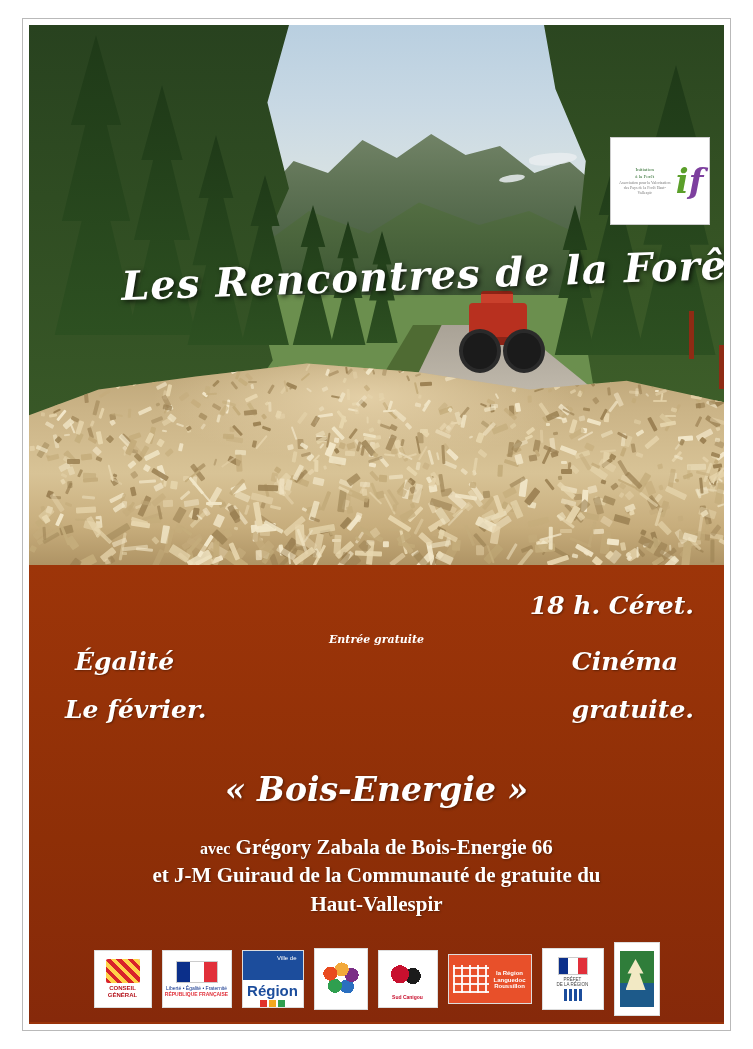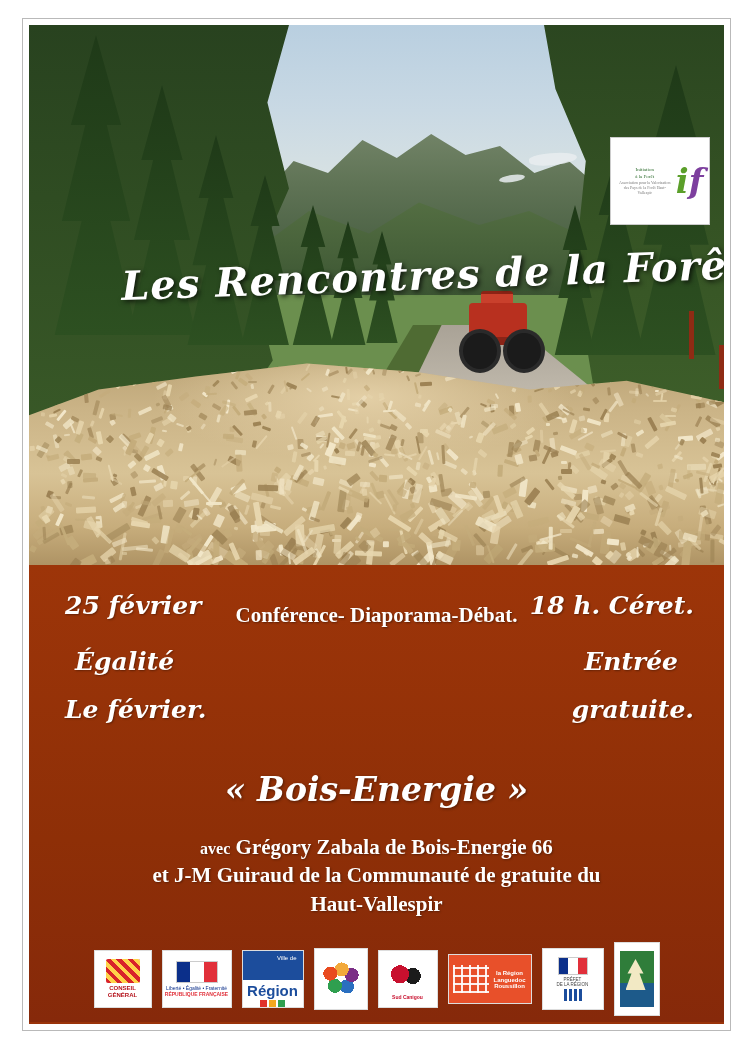--- a/index.html
+++ b/index.html
@@ -1386,28 +1386,27 @@
             <div class="l2">Association pour la Valorisation des Pays de la Forêt Haut-Vallespir</div>
           </div>
           <div class="logo-mark">
             <span>i</span><span class="f2">f</span>
           </div>
         </div>
       </div>
     </div>
 
     <div class="panel">
-      <div class="script date">25 février</div>
       <div class="script hour">18 h. Céret.</div>
       <div class="script cinema">Égalité</div>
       <div class="script venue">Le février.</div>
-      <div class="script entry1">Entrée</div>
+      <div class="script entry1">Cinéma</div>
       <div class="script entry2">gratuite.</div>
 
-      <div class="conf">Conférence- Diaporama-Débat.</div>
+      <div class="conf-sub">Entrée gratuite</div>
 
       <div class="bois">« Bois-Energie »</div>
 
       <div class="speakers">
         <span class="small-avec">avec</span>
         <span>Grégory Zabala de Bois-Energie 66</span><br>
         <span>et J-M Guiraud de la Communauté de gratuite du</span><br>
         <span>Haut-Vallespir</span>
       </div>
 

